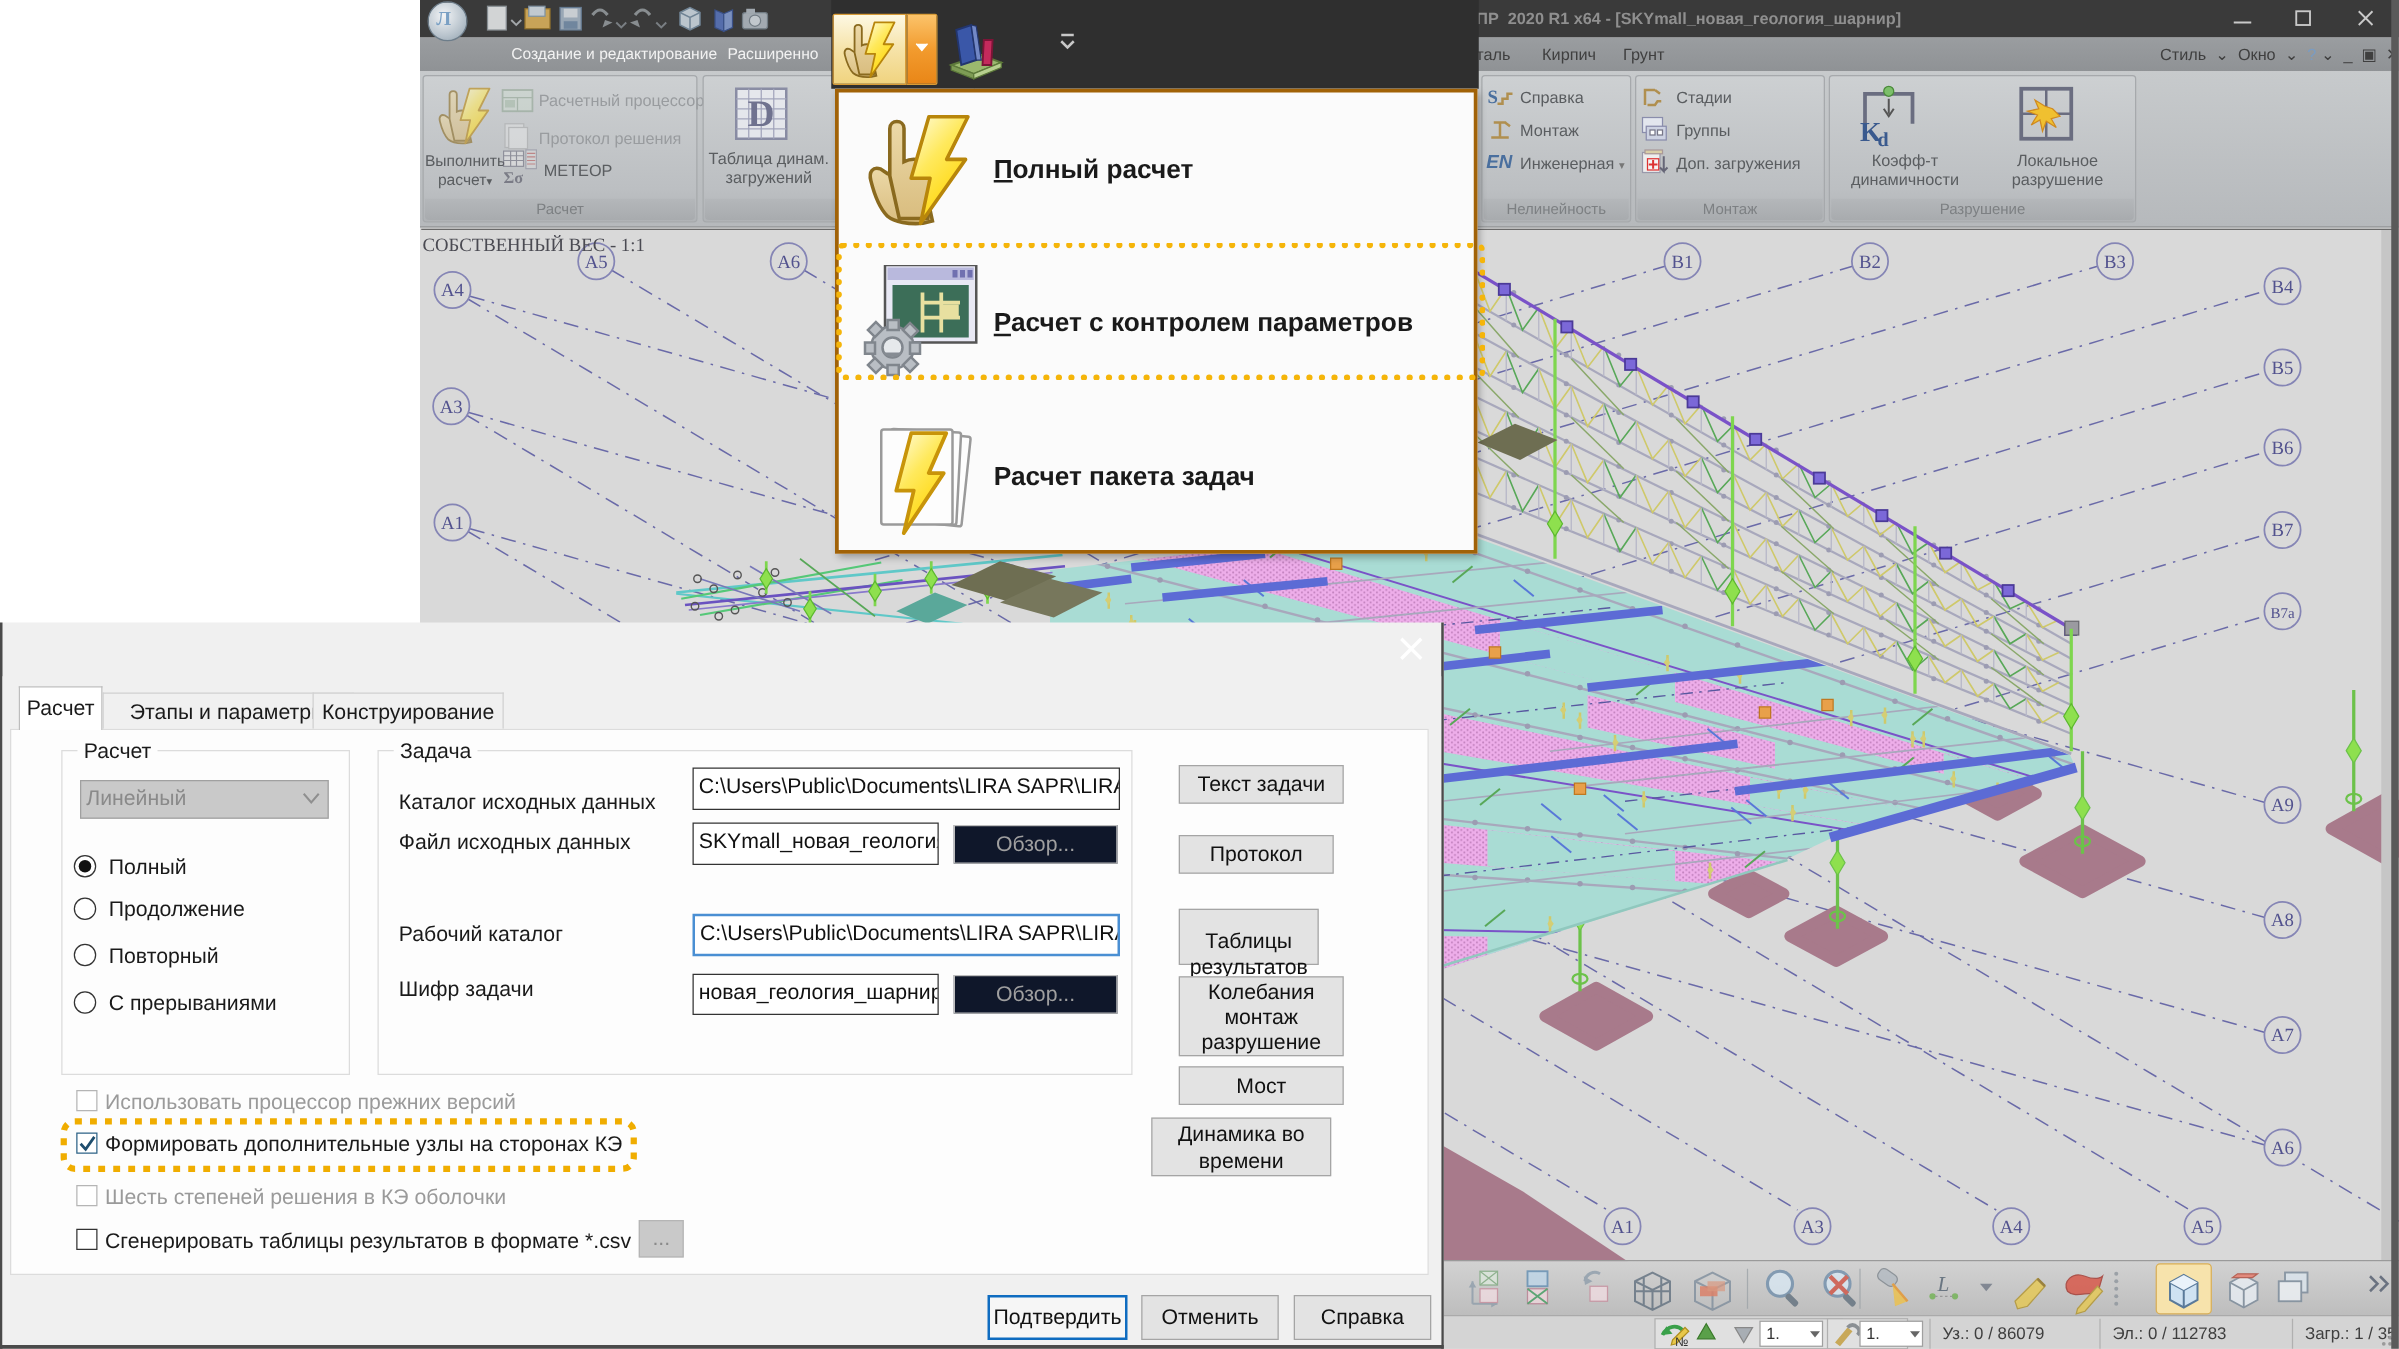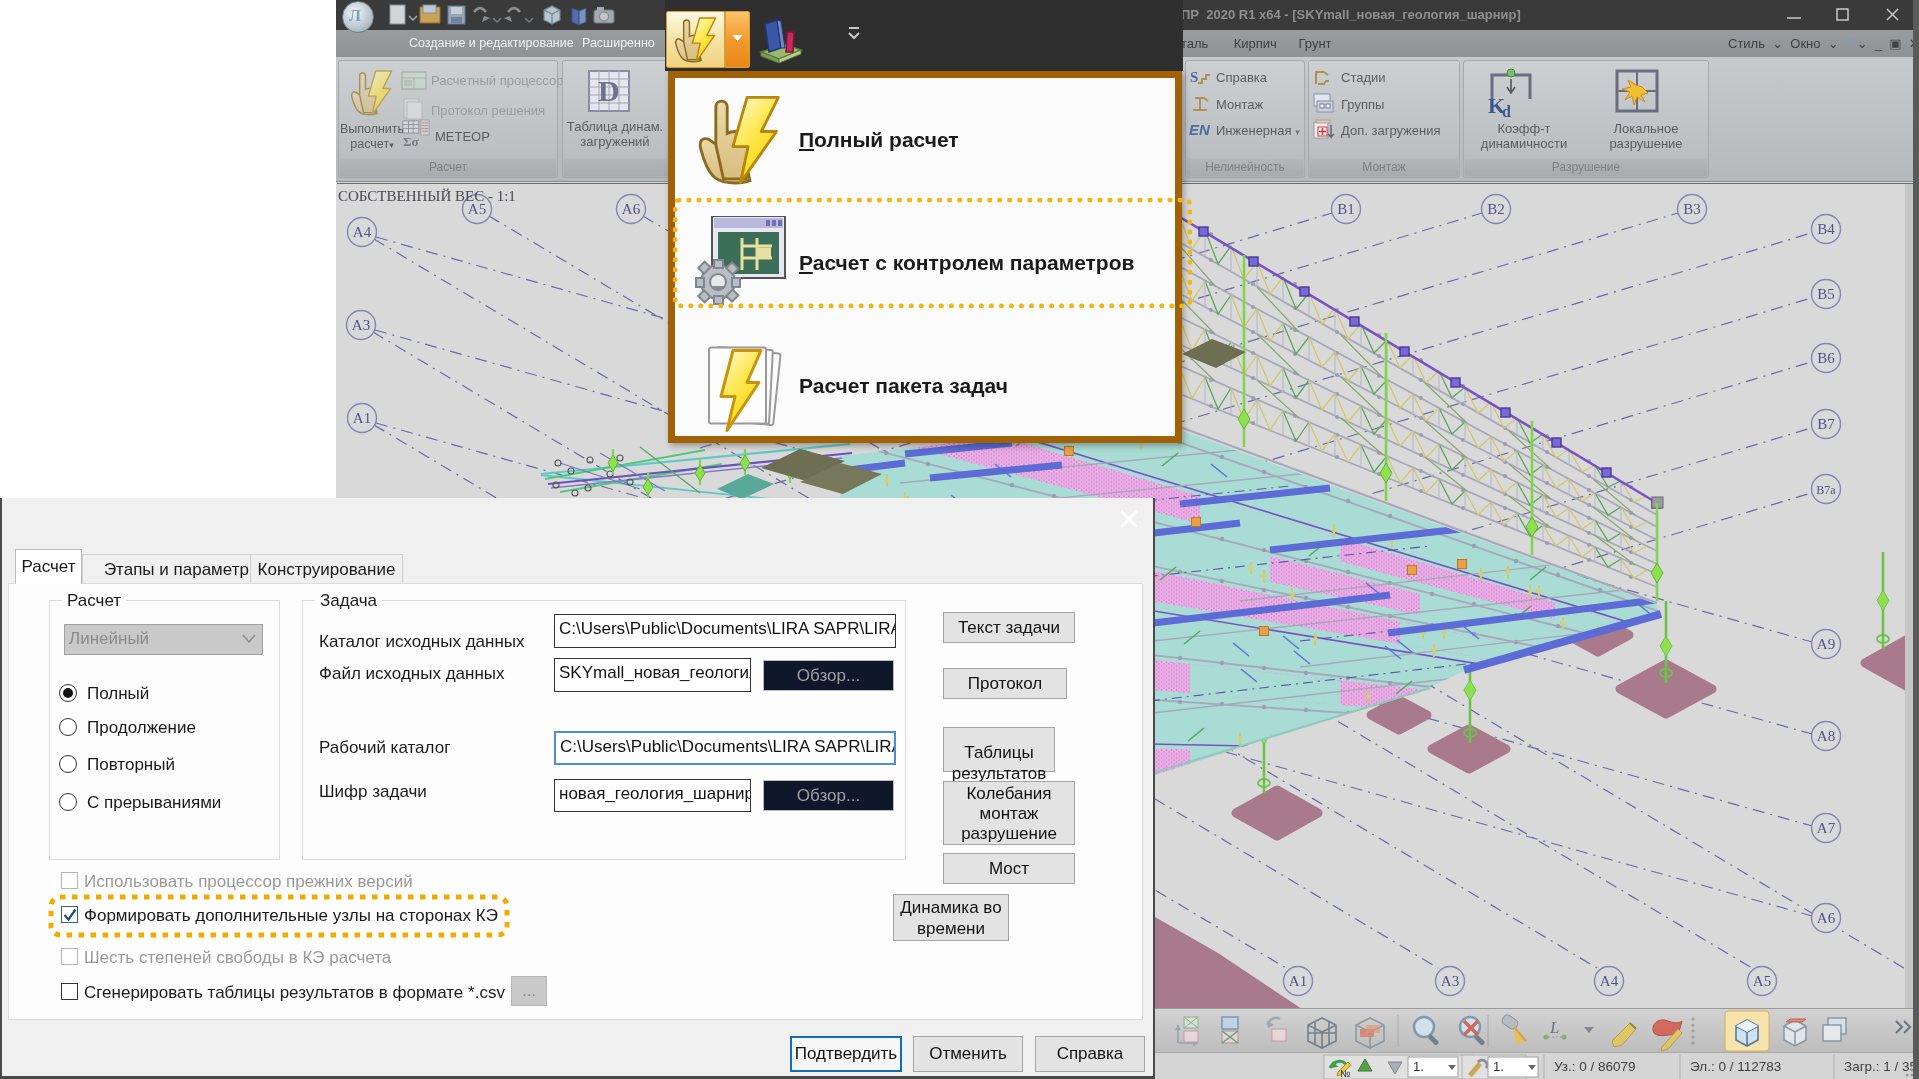--- a/index.html
+++ b/index.html
@@ -11,21 +11,21 @@
 .rcap{position:absolute;left:1px;right:1px;bottom:1px;height:17px;background:linear-gradient(#b4b7ba,#a8abae);color:#7d8083;font-size:12px;text-align:center;line-height:17px;border-radius:0 0 3px 3px;}
 .rlbl{position:absolute;font-size:13px;color:#5a5d60;white-space:nowrap;}
 .rlbl.dis{color:#999c9f;}
 #viewport{position:absolute;left:1px;top:183px;width:1578px;height:825px;background:#d9d9d9;border-top:1px solid #6a6a6a;}
 #toolbar{position:absolute;left:0;top:1008px;width:100%;height:44px;background:linear-gradient(#d2d2d2,#bdbdbd);border-top:1px solid #9a9a9a;}
 #statusbar{position:absolute;left:0;top:1052px;width:100%;height:27px;background:#d4d4d4;border-top:1px solid #aaa;font-size:13px;color:#4a4a4a;}
 #appright{position:absolute;right:0;top:0;width:6px;height:1079px;background:#5a5a5a;}
 
 #menuwrap{position:absolute;left:665px;top:0;width:520px;height:443px;}
 #menudark{position:absolute;left:0;top:0;width:518px;height:71px;background:#2f2f2f;}
-#menu{position:absolute;left:3px;top:71px;width:514px;height:372px;background:#fbfbfb;border:7px solid #a16207;box-shadow:2px 3px 6px rgba(0,0,0,.3);}
+#menu{position:absolute;left:3px;top:71px;width:514px;height:372px;background:#fbfbfb;border:3px solid #a16207;box-shadow:2px 3px 6px rgba(0,0,0,.3);}
 .mtext{position:absolute;left:124px;font-size:21px;font-weight:bold;color:#1a1a1a;}
 .mtext u{text-decoration:underline;}
 #dotbox{position:absolute;left:-2px;top:120px;width:519px;height:110px;border:5px dotted #f5b50a;border-radius:6px;}
 
 #dialog{position:absolute;left:0;top:498px;width:1155px;height:581px;background:#f0f0f0;border-left:2px solid #4a4a4a;border-right:2px solid #4a4a4a;border-bottom:3px solid #4a4a4a;}
 #dlgtitle{position:absolute;left:0;top:0;width:100%;height:43px;background:#2b2b2b;color:#fff;font-size:19px;line-height:43px;padding-left:18px;}
 #dlgbody{position:absolute;left:0;top:43px;width:100%;bottom:0;background:#f0f0f0;}
 .tab{position:absolute;font-size:17px;color:#1a1a1a;background:#f0f0f0;border:1px solid #d0d0d0;border-bottom:none;text-align:center;white-space:nowrap;}
 #tabpage{position:absolute;left:6px;top:42px;width:1135px;height:437px;background:#fdfdfd;border:1px solid #dcdcdc;}
 .gbox{position:absolute;border:1px solid #dcdcdc;background:#fdfdfd;}
@@ -1218,29 +1218,29 @@
         <div class="lbl dis" style="left:75px;top:288px;">Использовать процессор прежних версий</div>
    <svg style="position:absolute;left:39px;top:310px" width="462" height="44">
           <rect x="3" y="3" width="456" height="38" rx="9" fill="none" stroke="#f0ad00" stroke-width="5" stroke-dasharray="5.5 6.5"></rect>
         </svg>
    <div class="cb" style="left:52px;top:322px;border-color:#2d6286;"></div>
         <div class="lbl" style="left:75px;top:322px;">Формировать дополнительные узлы на сторонах КЭ</div>
    <svg style="position:absolute;left:53px;top:323px" width="16" height="16" viewBox="0 0 16 16">
           <path d="M2.5 8 L6.5 12.5 L13.5 2.5" fill="none" stroke="#1f4e6e" stroke-width="2.2"></path>
         </svg>
    <div class="cb dis" style="left:52px;top:364px;"></div>
-        <div class="lbl dis" style="left:75px;top:364px;">Шесть степеней свободы в КЭ расчета</div>
+        <div class="lbl dis" style="left:75px;top:364px;">Шесть степеней решения в КЭ оболочки</div>
    <div class="cb" style="left:52px;top:399px;"></div>
         <div class="lbl" style="left:75px;top:399px;">Сгенерировать таблицы результатов в формате *.csv</div>
    <div class="btn" style="left:502px;top:392px;width:36px;height:30px;line-height:28px;background:#c9c9c9;border-color:#b5b5b5;color:#8a8a8a;">...</div>
 
    <div class="btn" style="left:934px;top:28px;width:132px;height:31px;line-height:29px;">Текст задачи</div>
    <div class="btn" style="left:934px;top:84px;width:124px;height:31px;line-height:29px;">Протокол</div>
    <div class="btn" style="left:934px;top:143px;width:112px;height:45px;line-height:21px;padding-top:14px;">Таблицы<br>результатов</div>
    <div class="btn" style="left:934px;top:197px;width:132px;height:64px;line-height:20px;padding-top:2px;">Колебания<br>монтаж<br>разрушение</div>
    <div class="btn" style="left:934px;top:269px;width:132px;height:31px;line-height:29px;">Мост</div>
-   <div class="btn" style="left:884px;top:310px;width:116px;height:47px;line-height:21px;padding-top:2px;">Динамика во<br>времени</div>
+   <div class="btn" style="left:912px;top:310px;width:144px;height:47px;line-height:21px;padding-top:2px;">Динамика во<br>времени</div>
   </div>
   <div class="btn" style="left:788px;top:495px;width:112px;height:36px;line-height:32px;border:2px solid #0f6cc0;background:#f6f6f6;">Подтвердить</div>
   <div class="btn" style="left:911px;top:495px;width:110px;height:36px;line-height:34px;">Отменить</div>
   <div class="btn" style="left:1033px;top:495px;width:110px;height:36px;line-height:34px;">Справка</div>
  </div>
 </div>
 
 </body></html>

